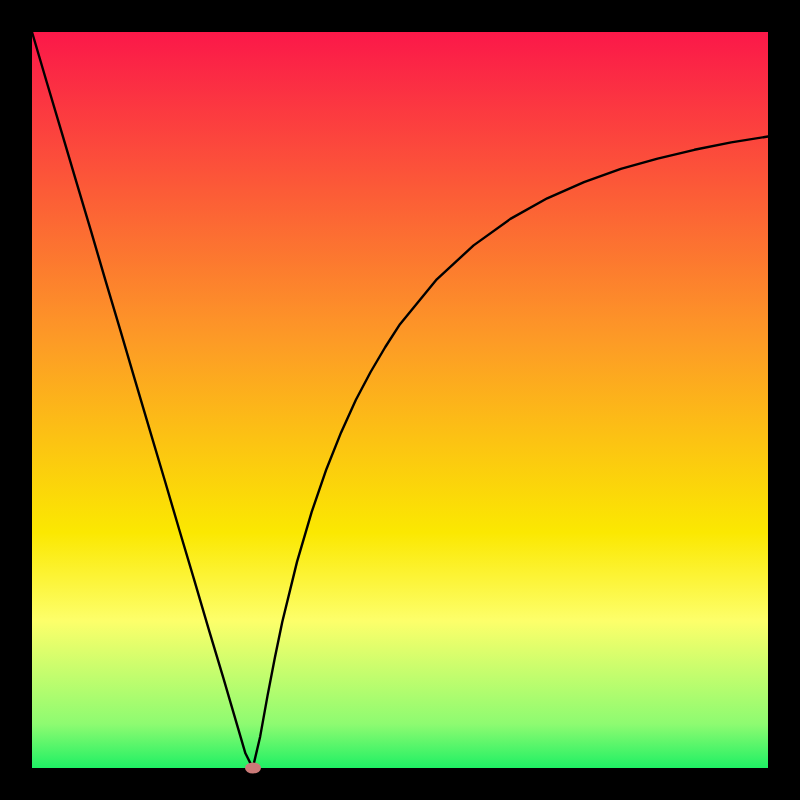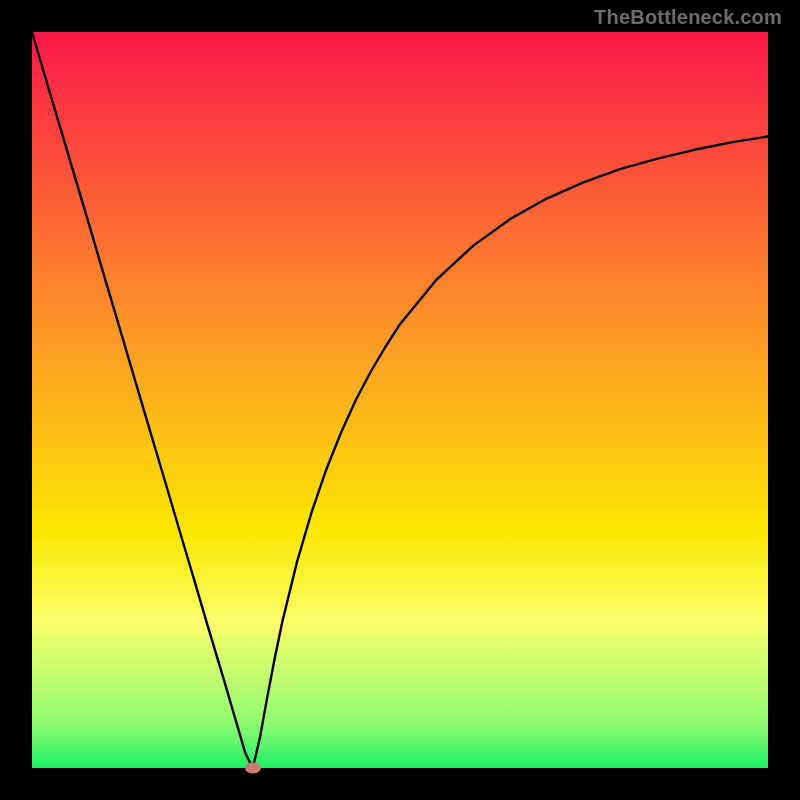--- a/index.html
+++ b/index.html
@@ -60,21 +60,20 @@
     border-radius: 50%;
     background: #cb7a78;
     transform: translate(-50%, -50%);
   }
 </style>
 </head>
 <body>
 
 <div class="frame">
 
-  <div class="watermark">TheBottleneck.com</div>
 
   <div class="plot" id="plot">
 
     <svg class="curve" id="curve-svg" viewBox="0 0 736 736" preserveAspectRatio="none">
       <path id="curve-path" fill="none" stroke-width="2.4" stroke-linejoin="round" stroke-linecap="round" d="M0.0 0.0 L14.7 50.0 L29.4 99.4 L44.2 149.4 L58.9 198.7 L73.6 248.8 L88.3 298.1 L103.0 348.1 L117.8 398.2 L132.5 447.5 L147.2 497.5 L161.9 546.8 L176.6 596.9 L191.4 646.2 L198.7 671.2 L206.1 696.3 L213.4 721.3 L220.8 736.0 L228.2 704.4 L235.5 663.9 L242.9 625.6 L250.2 590.3 L265.0 529.9 L279.7 479.9 L294.4 437.2 L309.1 400.4 L323.8 368.0 L338.6 340.0 L353.3 315.0 L368.0 292.2 L404.8 247.3 L441.6 213.4 L478.4 186.9 L515.2 166.3 L552.0 150.1 L588.8 136.9 L625.6 126.6 L662.4 117.8 L699.2 110.4 L736.0 104.5 " stroke="#000000"></path>
     </svg>
 
     <div class="dot" id="min-dot" style="left: 220.8px; top: 736px; background: rgb(203, 122, 120);"></div>
   </div>
 </div>

